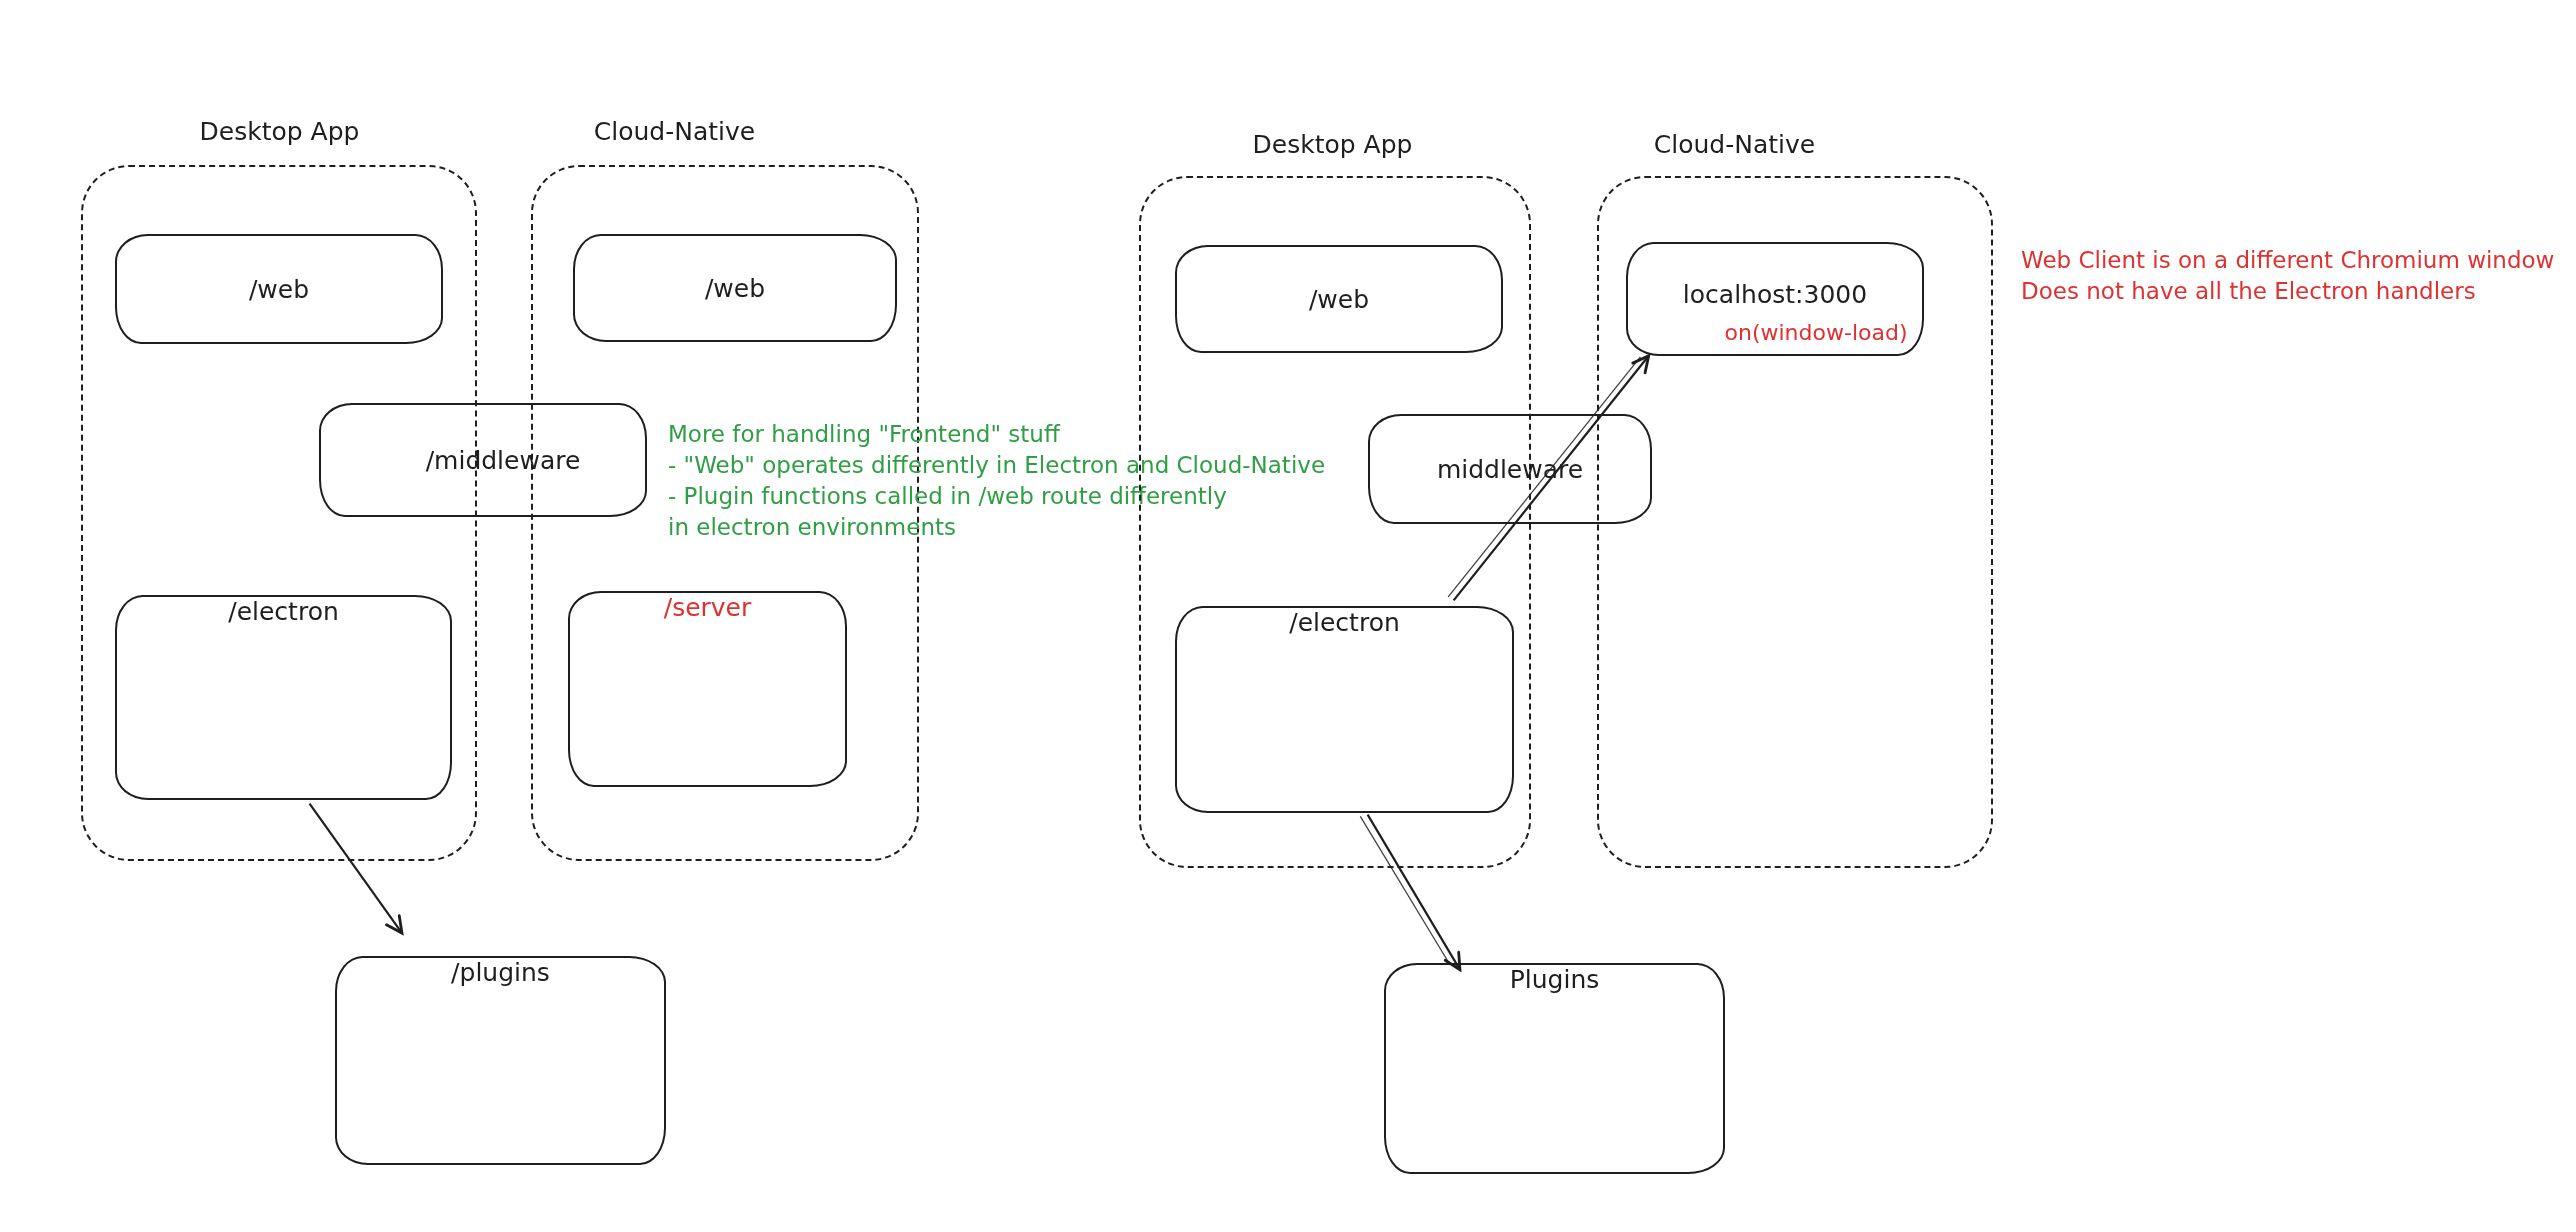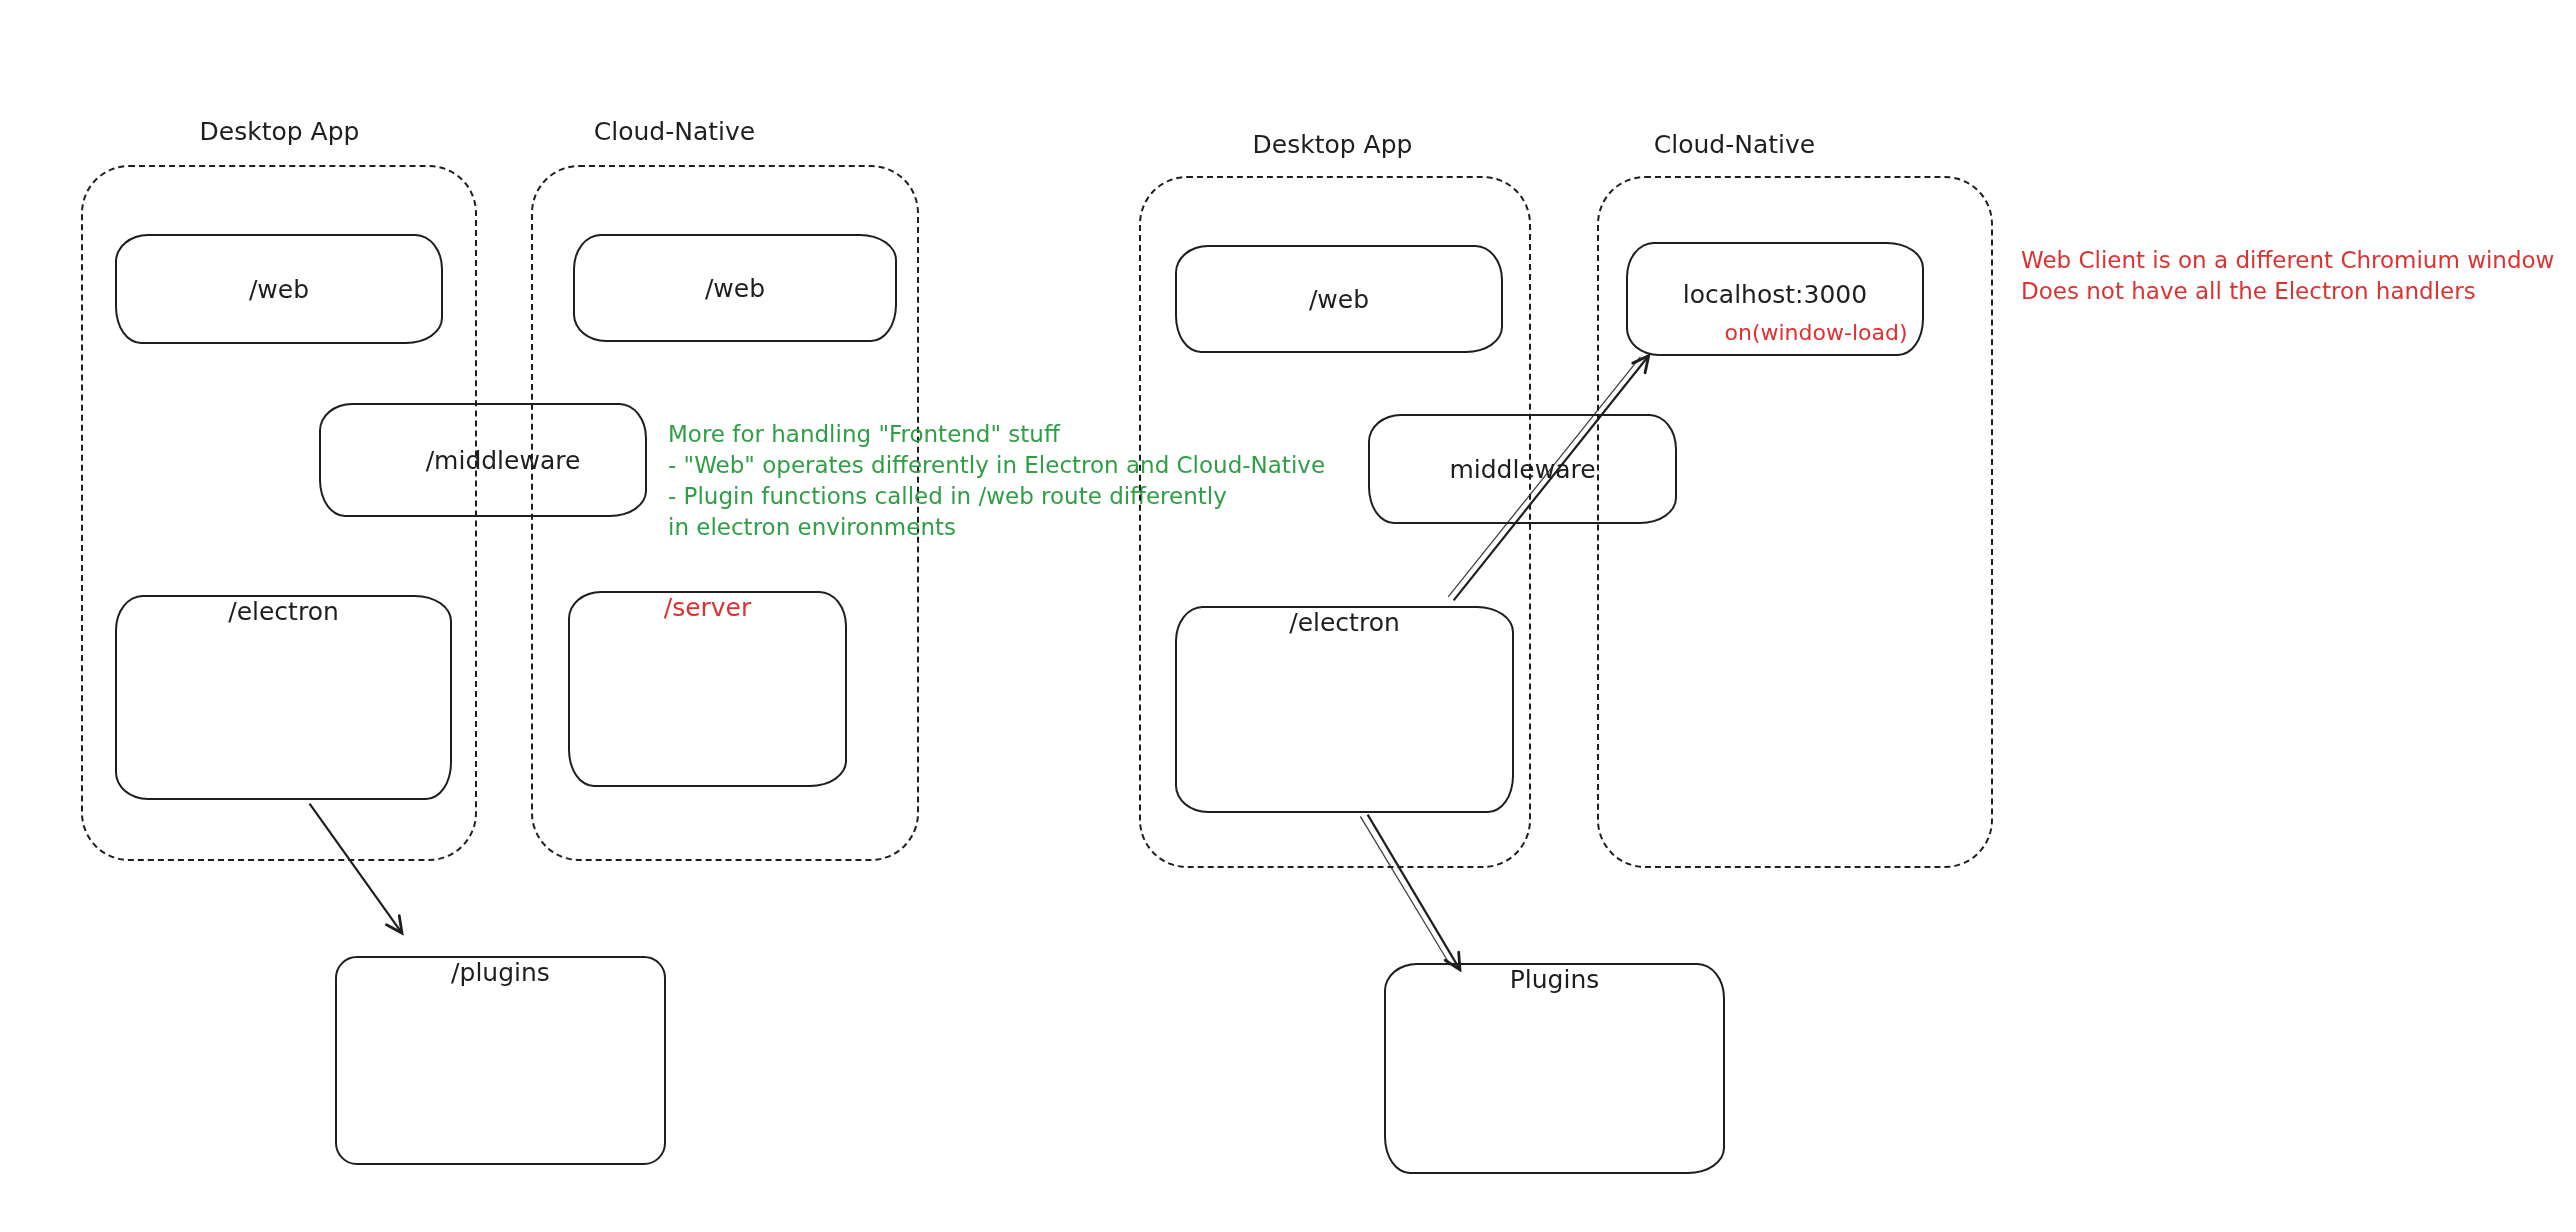--- a/index.html
+++ b/index.html
@@ -79,21 +79,21 @@
   </div>
 
   <div class="box r2 top-label" style="left:115px; top:595px; width:337px; height:205px;">
     <span>/electron</span>
   </div>
 
   <div class="box r1 top-label" style="left:568px; top:591px; width:279px; height:196px;">
     <span class="red">/server</span>
   </div>
 
-  <div class="box r2 top-label" style="left:335px; top:956px; width:331px; height:209px;border-radius:22px;">
+  <div class="box r2 top-label" style="left:335px; top:956px; width:331px; height:209px;">
     <span>/plugins</span>
   </div>
 
   <div class="note green" style="left:668px; top:419px;">
     <div>More for handling "Frontend" stuff</div>
     <div>- "Web" operates differently in Electron and Cloud-Native</div>
     <div>- Plugin functions called in /web route differently</div>
     <div>in electron environments</div>
   </div>
 
@@ -105,21 +105,21 @@
 
   <div class="box r1 center-label" style="left:1175px; top:245px; width:328px; height:108px;">
     <span>/web</span>
   </div>
 
   <div class="box r2 col" style="left:1626px; top:242px; width:298px; height:114px;">
     <span>localhost:3000</span>
     <span class="red wl">on(window-load)</span>
   </div>
 
-  <div class="box r1 center-label" style="left:1368px; top:414px; width:309px; height:110px;">
+  <div class="box r1 center-label" style="left:1368px; top:414px; width:284px; height:110px;">
     <span>middleware</span>
   </div>
 
   <div class="box r2 top-label" style="left:1175px; top:606px; width:339px; height:207px;">
     <span>/electron</span>
   </div>
 
   <div class="box r1 top-label" style="left:1384px; top:963px; width:341px; height:211px;">
     <span>Plugins</span>
   </div>

